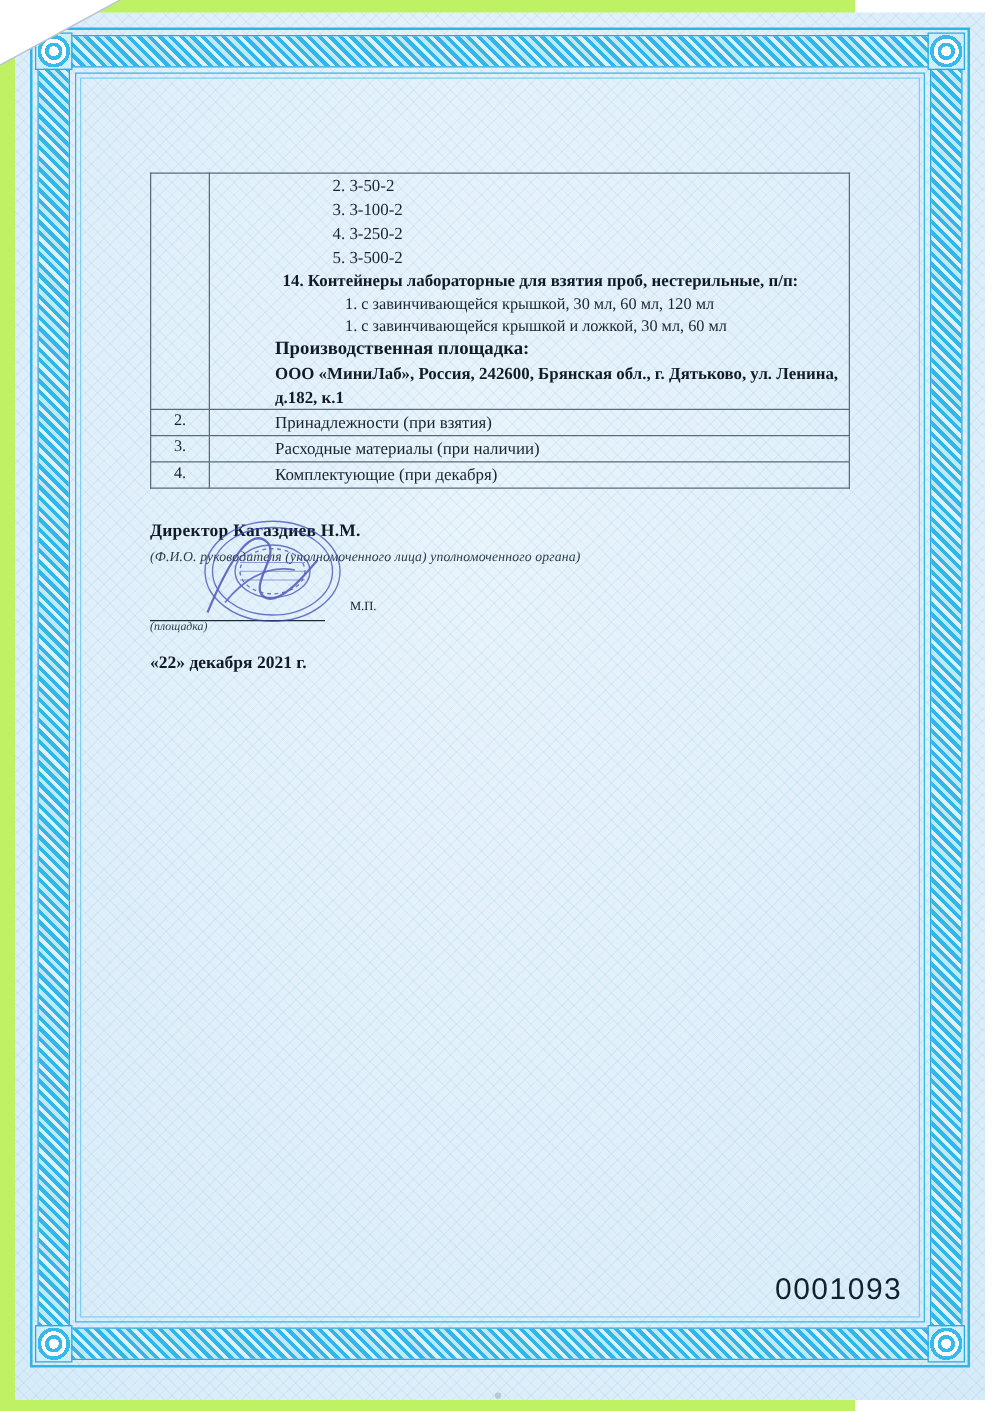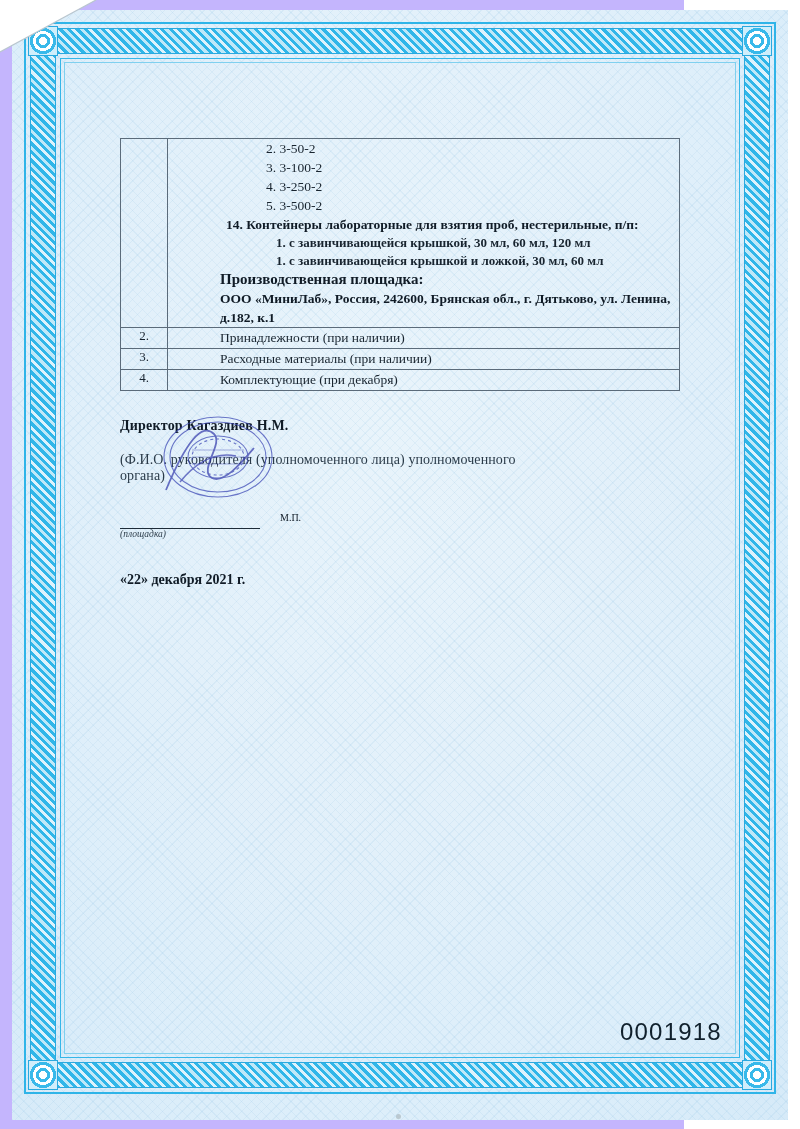--- a/index.html
+++ b/index.html
@@ -13,21 +13,21 @@
     font-family: "Liberation Serif", serif;
     position: relative;
     overflow: hidden;
   }
 
   
   .page {
     position: absolute;
     left: 0; top: 0;
     width: 684px; height: 1129px;
-    background: #c4b5fd;
+    background: #bef264;
   }
 
   
   .paper-tint {
     position: absolute;
     left: 12px; top: 10px;
     width: 776px; height: 1110px;
     background:
       radial-gradient(ellipse at 48% 35%, #e9f4fb 0%, #e2f0fa 45%, #dceefa 75%, #d6eaf8 100%);
   }
@@ -147,21 +147,20 @@
     font-weight: bold;
     padding-left: 58px;
     white-space: nowrap;
   }
   .sub-line {
     font-size: 13px;
     line-height: 18px;
     color: #18242f;
     padding-left: 108px;
     white-space: nowrap;
-    font-weight: bold;
   }
   .site-title {
     font-size: 15px;
     line-height: 19px;
     font-weight: bold;
     color: #101b26;
     padding-left: 52px;
   }
   .site-addr {
     font-size: 13.5px;
@@ -183,23 +182,24 @@
     left: 120px; top: 418px;
     width: 430px;
   }
   .director-name {
     font-size: 14px;
     font-weight: bold;
     color: #101b26;
     letter-spacing: .2px;
   }
   .caption-1 {
-    font-size: 14px;
+    font-size: 11px;
+    font-style: italic;
     color: #2b3b49;
-    margin-top: 18px;
+    margin-top: 6px;
     letter-spacing: .1px;
   }
   .sign-line-row {
     position: relative;
     height: 40px;
     margin-top: 14px;
   }
   .sign-underline {
     position: absolute;
     left: 0; top: 30px;
@@ -214,21 +214,21 @@
     color: #2b3b49;
   }
   .mp-label {
     position: absolute;
     left: 160px; top: 14px;
     font-size: 10px;
     font-weight: normal;
     color: #101b26;
   }
   .date-line {
-    margin-top: 34px;
+    margin-top: 17px;
     font-size: 14px;
     font-weight: bold;
     color: #101b26;
   }
 
   
   .stamp {
     position: absolute;
     left: 158px; top: 412px;
     width: 120px; height: 90px;
@@ -295,21 +295,21 @@
             <div class="sub-line">1. с завинчивающейся крышкой, 30 мл, 60 мл, 120 мл</div>
             <div class="sub-line">1. с завинчивающейся крышкой и ложкой, 30 мл, 60 мл</div>
             <div class="site-title">Производственная площадка:</div>
             <div class="site-addr">ООО «МиниЛаб», Россия, 242600, Брянская обл., г. Дятьково, ул. Ленина,</div>
             <div class="site-addr">д.182, к.1</div>
           </td>
         </tr>
         <tr>
           <td class="num-col">2.</td>
           <td class="body-col">
-            <div class="row-text">Принадлежности (при наличии)</div>
+            <div class="row-text">Принадлежности (при взятия)</div>
           </td>
         </tr>
         <tr>
           <td class="num-col">3.</td>
           <td class="body-col">
             <div class="row-text">Расходные материалы (при наличии)</div>
           </td>
         </tr>
         <tr>
           <td class="num-col">4.</td>
@@ -343,15 +343,15 @@
     </g>
     <g stroke="#3a46b4" stroke-width="0.7" opacity="0.8">
       <line x1="34" y1="38" x2="86" y2="38"></line>
       <line x1="34" y1="45" x2="86" y2="45"></line>
       <line x1="34" y1="52" x2="86" y2="52"></line>
     </g>
     <path d="M8 78 C 28 30, 44 10, 56 22 C 66 32, 40 58, 54 66 C 66 72, 84 50, 96 36" fill="none" stroke="#2b31a8" stroke-width="1.8" opacity="0.95"></path>
     <path d="M22 70 C 40 48, 58 40, 78 44" fill="none" stroke="#2b31a8" stroke-width="1.4" opacity="0.9"></path>
   </svg>
 
-  <div class="serial">0001918</div>
+  <div class="serial">0001093</div>
   <div class="speck"></div>
 </div>
 
 </body></html>

